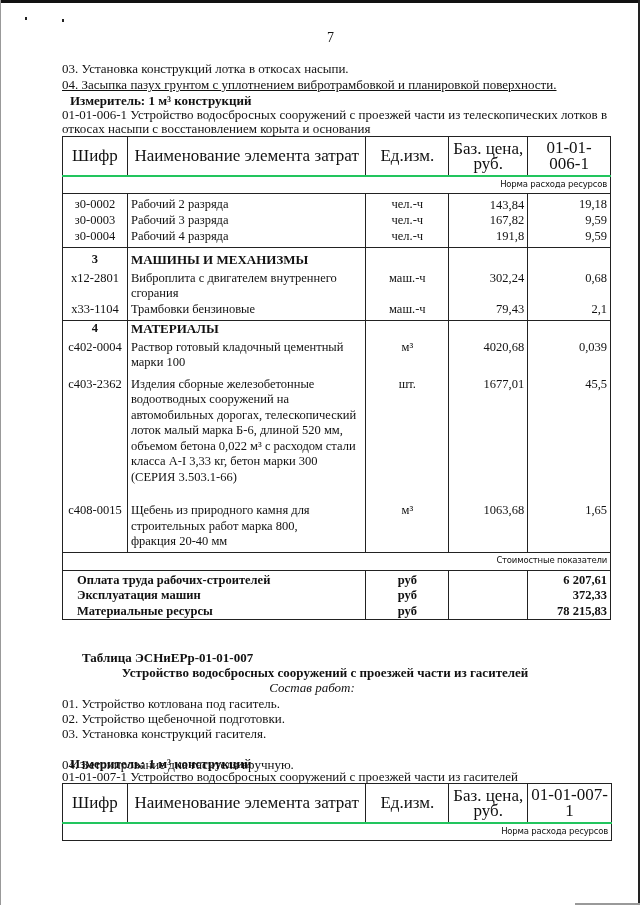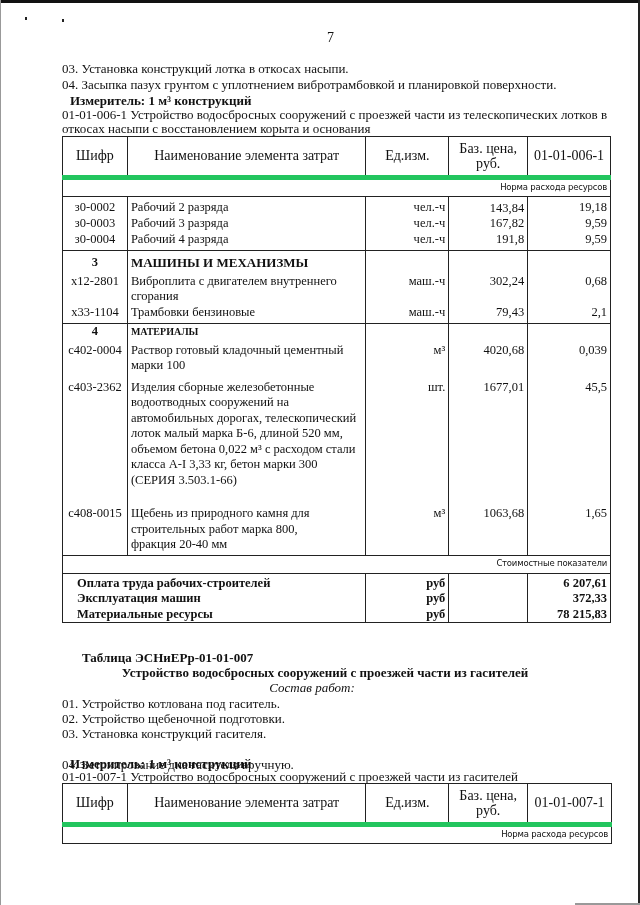--- a/index.html
+++ b/index.html
@@ -12,42 +12,42 @@
   .abs { position: absolute; white-space: nowrap; }
   .pagenum { left: 327px; top: 30px; font-size: 14px; }
   .line { font-size: 13px; line-height: 16px; }
   .bold { font-weight: bold; }
   .italic { font-style: italic; }
   sup { font-size: 8px; vertical-align: top; position: relative; top: -1px; }
 
   table.rt { position: absolute; border-collapse: collapse; font-size: 12.5px; line-height: 15.5px; }
   table.rt td { border-left: 1px solid #222; border-right: 1px solid #222; padding: 0 3px; vertical-align: top; }
   table.rt { border: 1.5px solid #222; }
-  .hdr td { border-bottom: 5px solid #22c55e; vertical-align: middle !important; text-align: center; height: 38px; font-size: 14px; line-height: 16px; }
+  .hdr td { border-bottom: 2px solid #22c55e; vertical-align: middle !important; text-align: center; height: 38px; font-size: 17px; line-height: 16px; }
   .norm td { border-bottom: 1px solid #222; text-align: right; font-family: "DejaVu Sans", sans-serif; font-size: 8.5px; height: 15px; padding: 0 1px; vertical-align: middle !important; letter-spacing: -0.2px; }
   .sect td { border-top: 1px solid #222; }
-  td.c { text-align: right; }
+  td.c { text-align: center; }
   td.r { text-align: right; }
   td.code { text-align: center; padding: 0 2px; }
   .sum td { font-weight: bold; border-left: 1px solid #222; }
   .sum td.lbl { border-right: none; padding-left: 14px; }
 </style>
 </head>
 <body>
 
 <div class="topbar"></div>
 <div class="leftbar"></div>
 <div class="rightbar"></div>
 <div class="speck" style="left:25px;top:17px;"></div>
 <div class="speck" style="left:62px;top:19px;"></div>
 
 <div class="abs pagenum">7</div>
 
 <div class="abs line" style="left:62px;top:61px;">03. Установка конструкций лотка в откосах насыпи.</div>
-<div class="abs line" style="left:62px;top:77px;">04. Засыпка пазух грунтом с уплотнением вибротрамбовкой и планировкой поверхности.</div>
+<div class="abs line" style="left:62px;top:77px;text-decoration:underline;">04. Засыпка пазух грунтом с уплотнением вибротрамбовкой и планировкой поверхности.</div>
 <div class="abs line bold" style="left:70px;top:93px;"><span>Измеритель: 1 м</span><sup>3</sup><span> конструкций</span></div>
 <div class="abs line" style="left:62px;top:107px;">01-01-006-1 Устройство водосбросных сооружений с проезжей части из телескопических лотков в</div>
 <div class="abs line" style="left:62px;top:121px;">откосах насыпи с восстановлением корыта и основания</div>
 
 <table class="rt" style="left:62px;top:136px;width:549px;">
   <colgroup>
     <col style="width:65px">
       <col style="width:239px">
       <col style="width:83px">
       <col style="width:79px">
@@ -104,21 +104,21 @@
   <tr>
     <td class="code" style="padding-bottom:3px">х33-1104</td>
     <td>Трамбовки бензиновые</td>
     <td class="c">маш.-ч</td>
     <td class="r">79,43</td>
     <td class="r">2,1</td>
   </tr>
 
   <tr class="sect">
     <td class="code bold">4</td>
-    <td class="bold" style="font-size:10px">МАТЕРИАЛЫ</td>
+    <td class="bold" style="font-size:13px">МАТЕРИАЛЫ</td>
     <td></td>
         <td></td>
         <td></td>
   </tr>
   <tr>
     <td class="code" style="padding-top:3px">с402-0004</td>
     <td style="padding-top:3px;padding-right:20px">Раствор готовый кладочный цементный марки 100</td>
     <td class="c" style="padding-top:3px">м³</td>
     <td class="r" style="padding-top:3px">4020,68</td>
     <td class="r" style="padding-top:3px">0,039</td>

